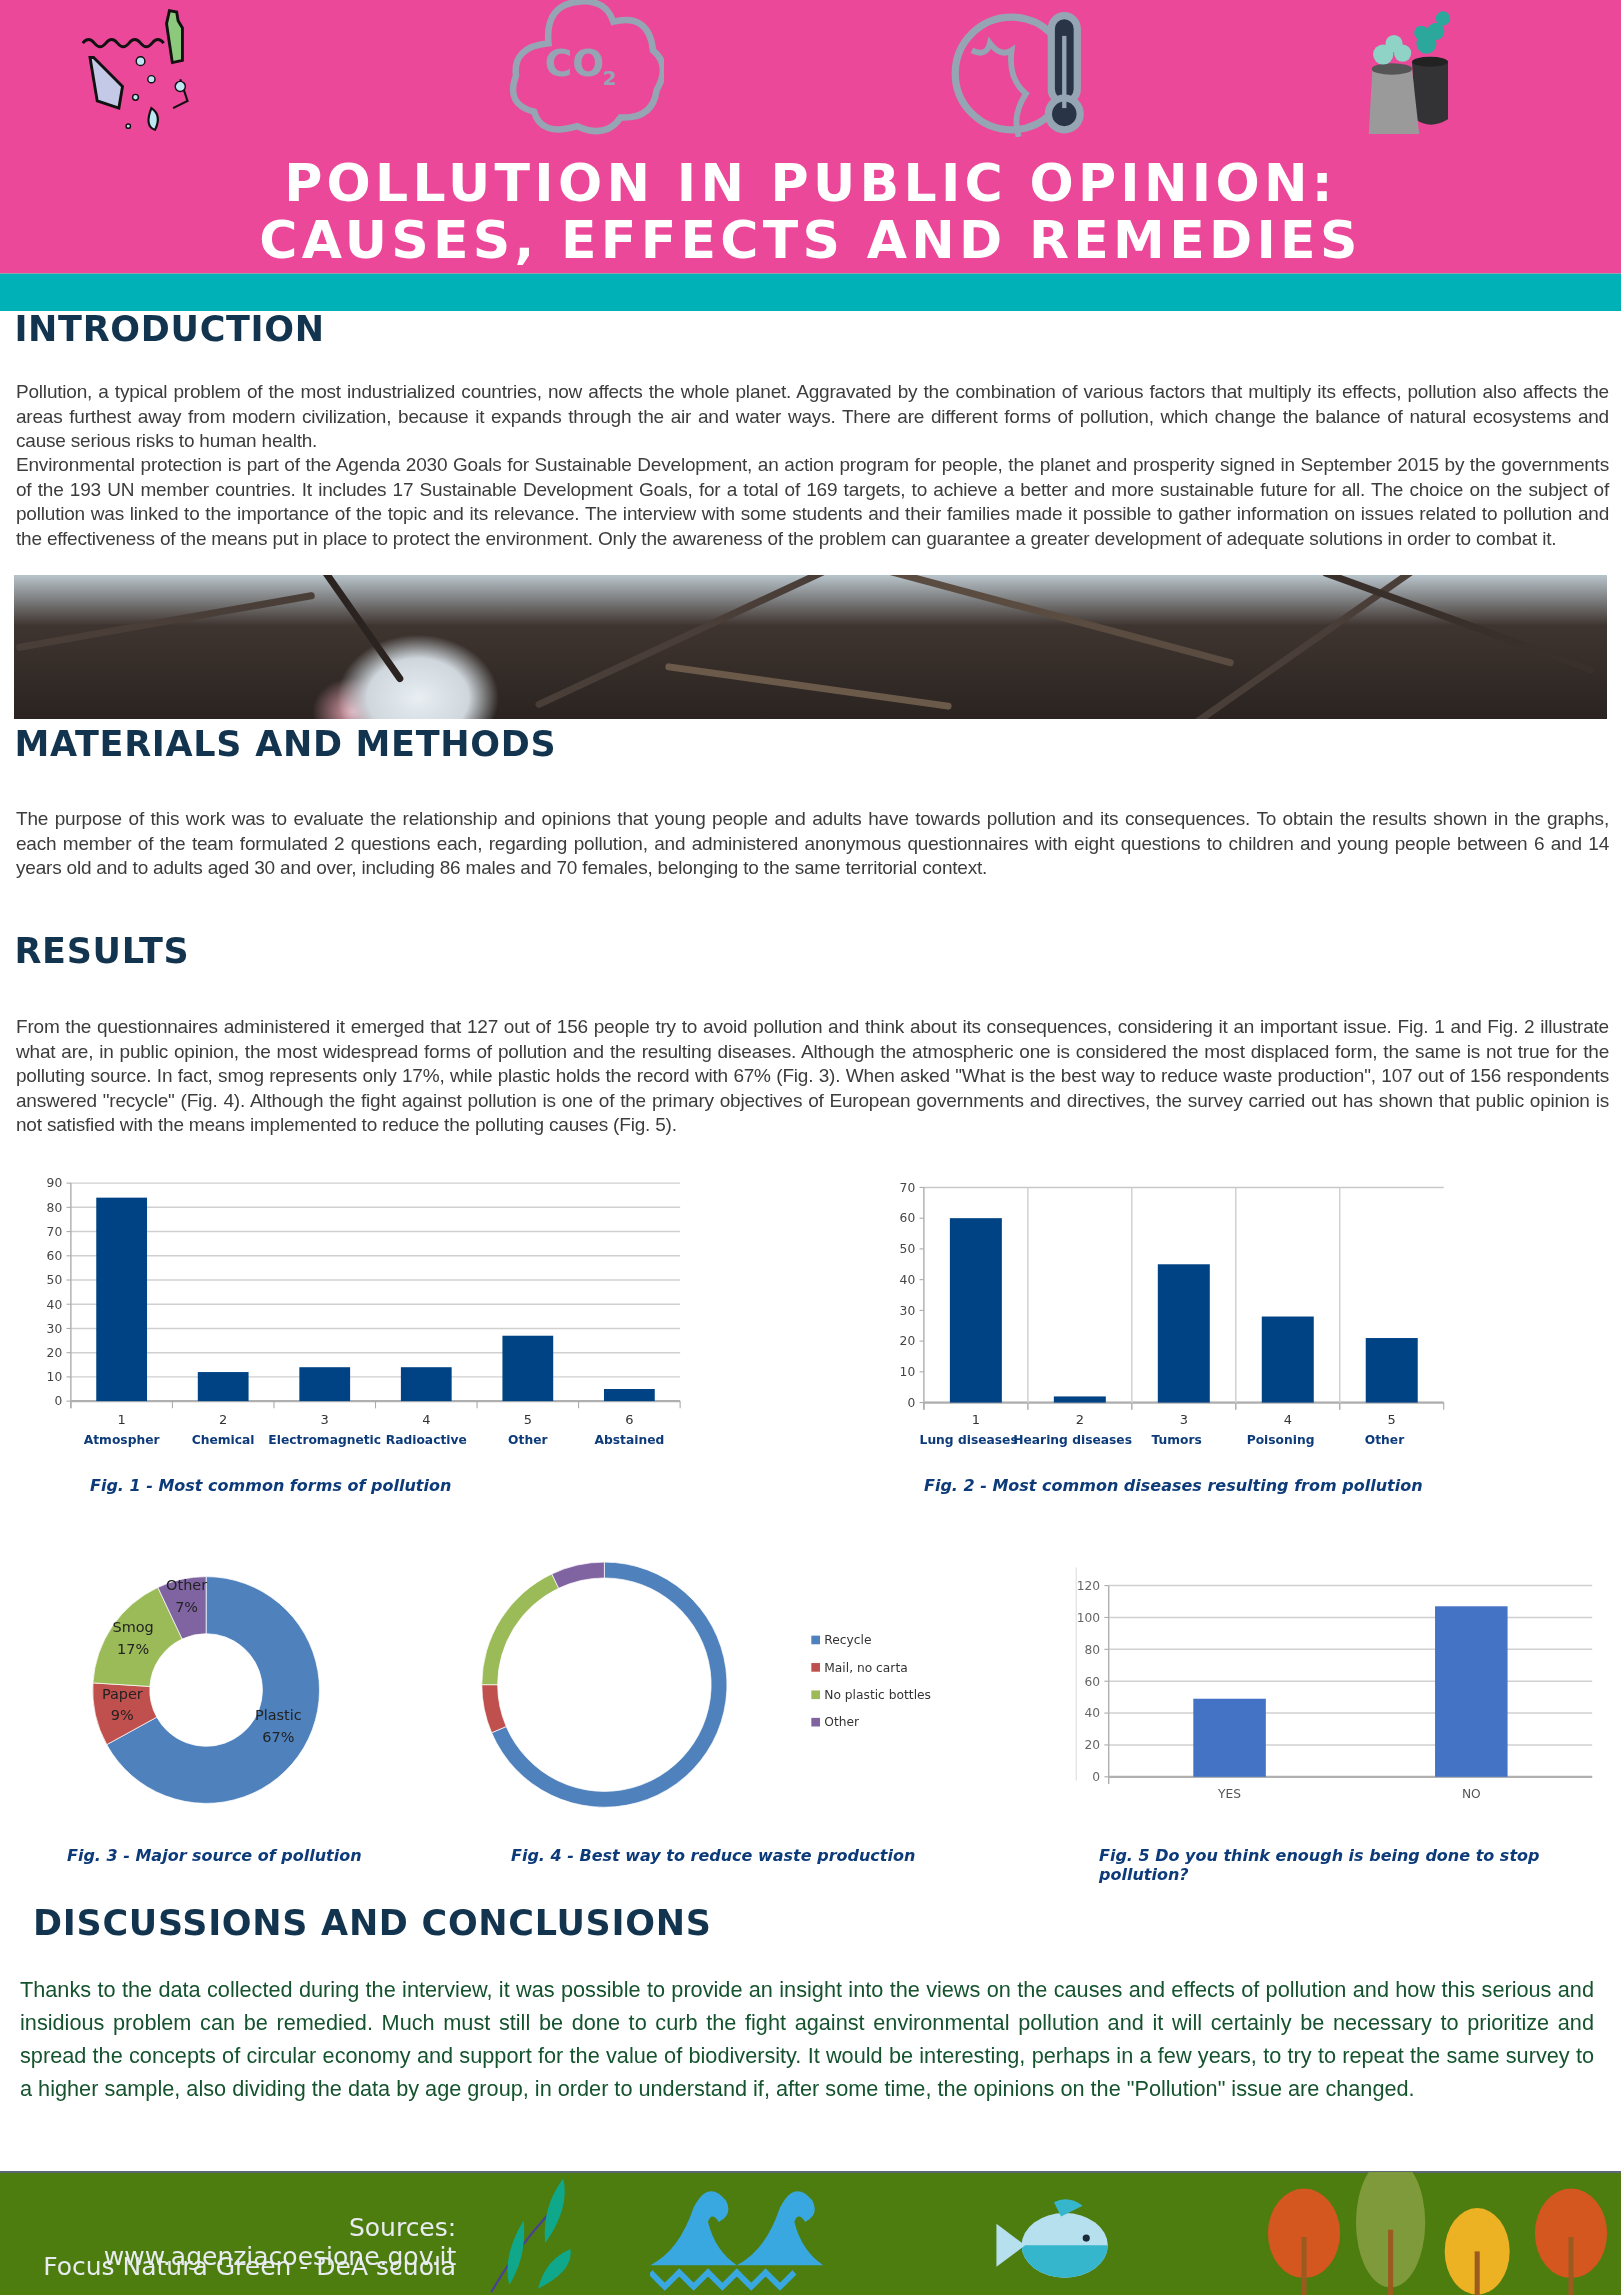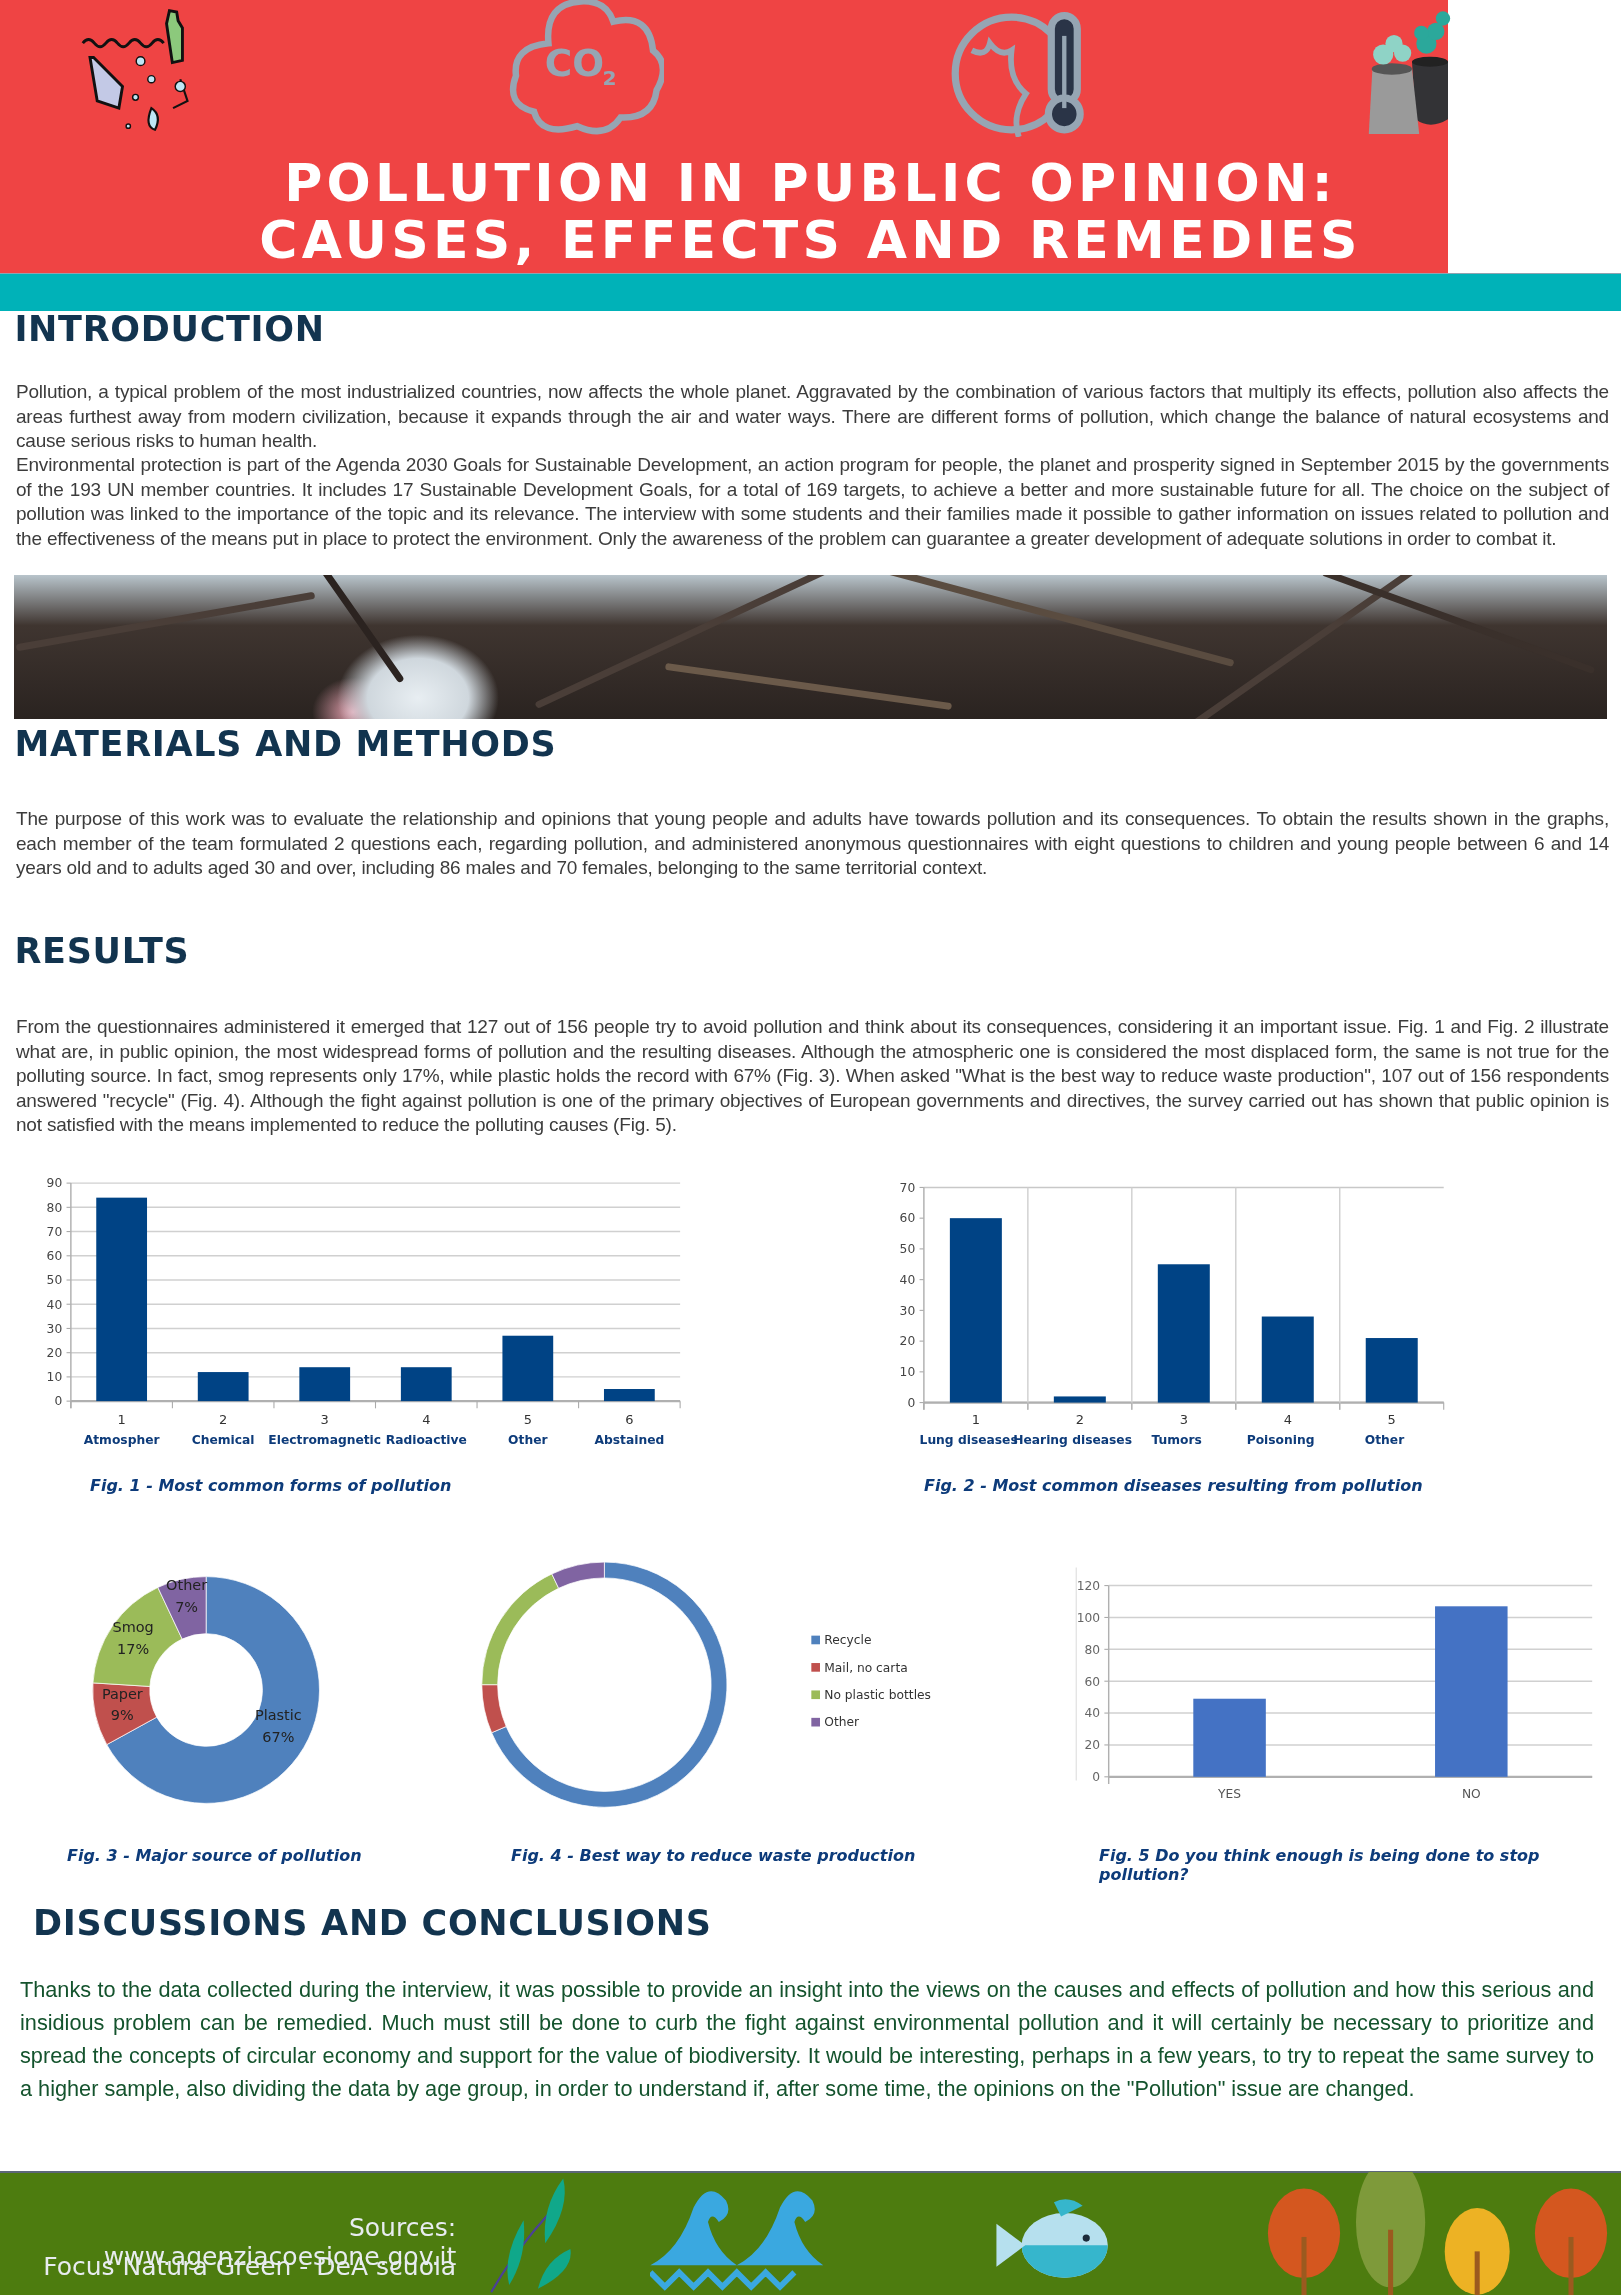--- a/index.html
+++ b/index.html
@@ -1,19 +1,19 @@
 <!DOCTYPE html>
 <html style="font-size:11.6px"><head>
 <meta charset="utf-8">
 <style>
   * { box-sizing: border-box; margin: 0; padding: 0; }
   html, body { width: 1621px; background: #ffffff; }
   body { font-family: "DejaVu Sans", sans-serif; color: #3a3a3a; position: relative; height: 2295px; overflow: hidden; }
 
-  .header { position: absolute; left: 0; top: 0; width: 1448px; height: 273px; background: #ef4444; }
+  .header { position: absolute; left: 0; top: 0; width: 1621px; height: 273px; background: #ec4899; }
   .teal-bar { position: absolute; left: 0; top: 273px; width: 1621px; height: 38px; background: #00b2b8; border-top: 1.4px solid #8fa3b0; }
   .header-icon { position: absolute; }
   .title { position: absolute; left: 0; width: 1621px; text-align: center; color: #ffffff; font-family: "DejaVu Sans", sans-serif; font-weight: bold; font-size: 52px; letter-spacing: 4.3px; line-height: 1; transform: scaleY(1.0); }
   .title.l1 { top: 157px; }
   .title.l2 { top: 214px; }
 
   .section-title { position: absolute; left: 14.4px; color: #12344f; font-family: "DejaVu Sans", sans-serif; font-weight: bold; font-size: 35px; letter-spacing: 0.7px; text-align: center; }
   .para { position: absolute; left: 16px; width: 1593px; font-family: Liberation Sans, sans-serif; font-size: 19px; line-height: 24.6px; color: #3c3c3c; text-align: justify; letter-spacing: -0.2px; }
   .para.conclusion { font-family: "Liberation Sans", sans-serif; font-size: 21.7px; line-height: 33px; color: #14532d; left: 20px; width: 1574px; letter-spacing: 0; }
 

